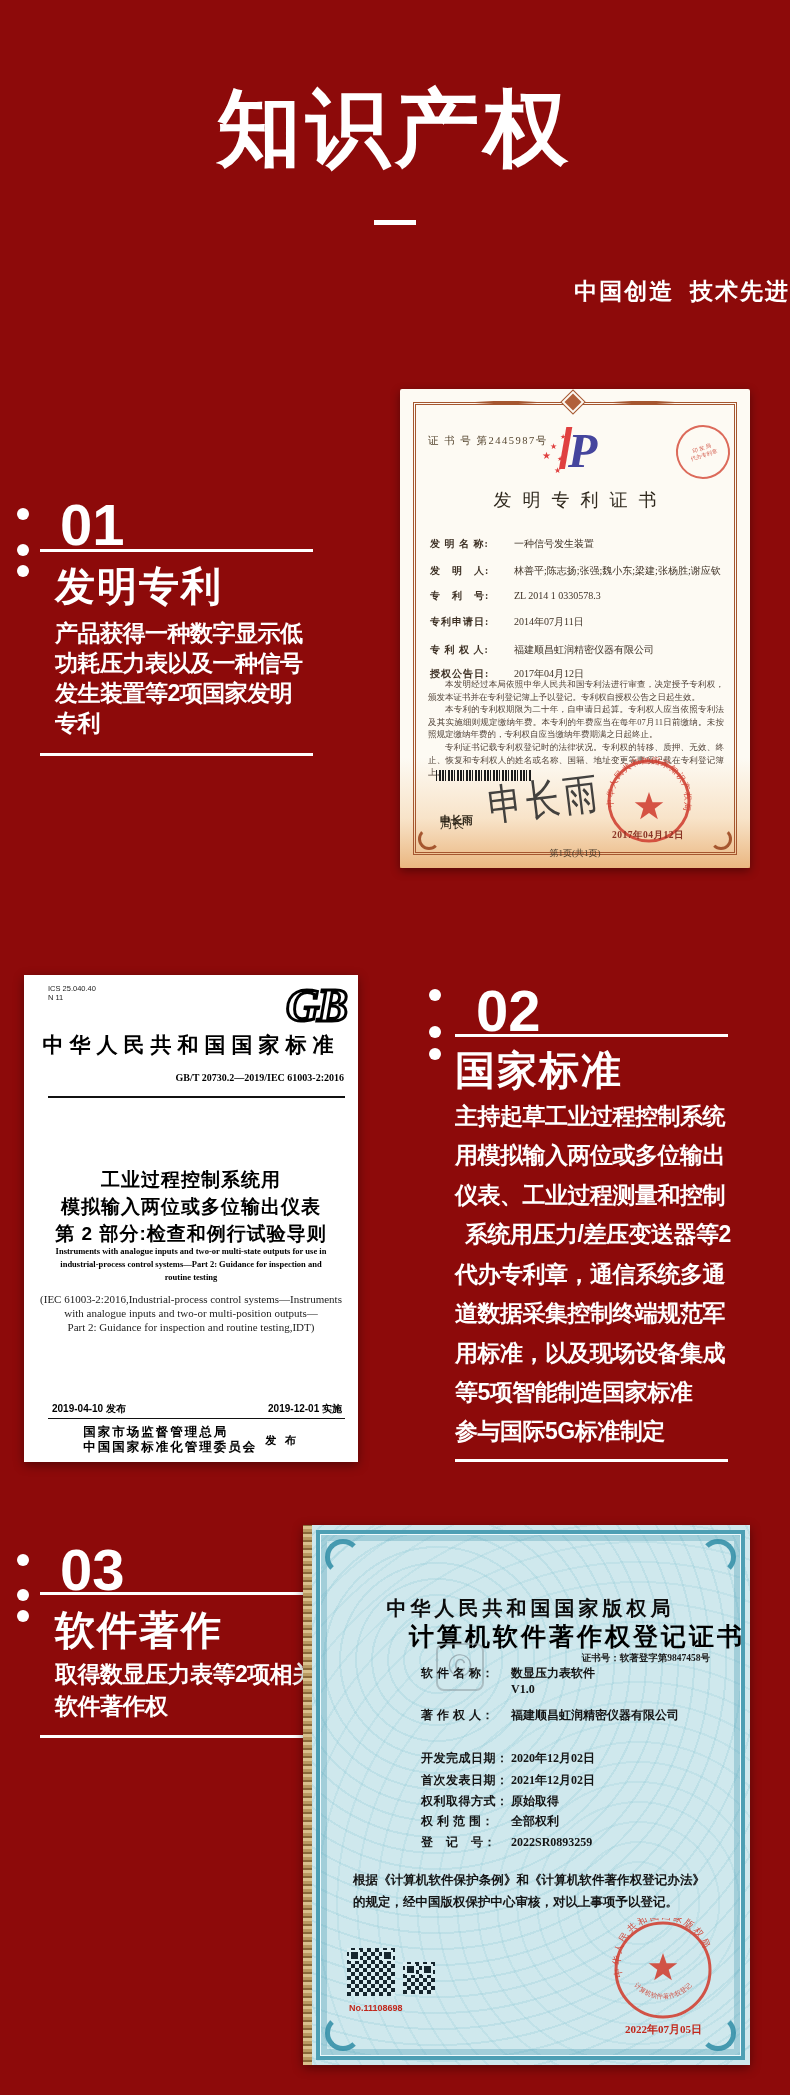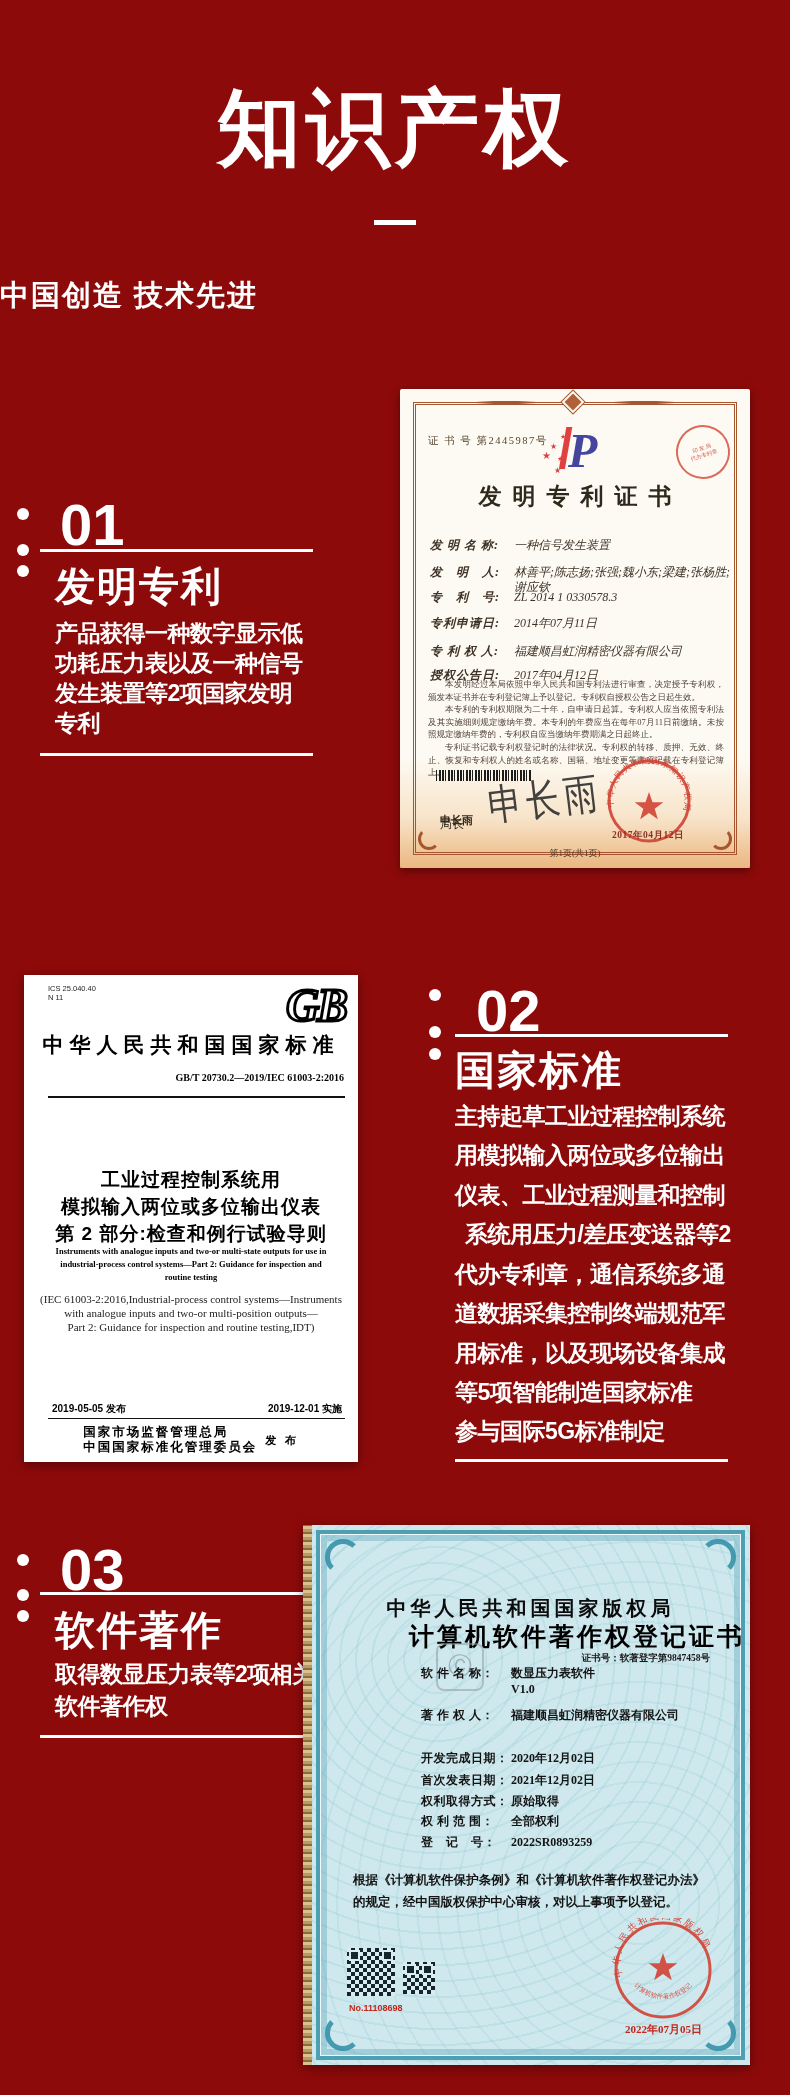--- a/index.html
+++ b/index.html
@@ -3,22 +3,22 @@
 <meta charset="utf-8">
 <style>
   html,body{margin:0;padding:0;background:#5a0808;}
   #page{position:relative;width:790px;height:2095px;background:#8d0a0a;overflow:hidden;
         font-family:"Liberation Sans","DejaVu Sans",sans-serif;}
   .abs{position:absolute;}
   
   .page-title{left:0;right:0;top:86px;text-align:center;font-size:84px;font-weight:800;
               letter-spacing:5px;color:#fff;line-height:1;}
   .title-dash{left:374px;top:220px;width:42px;height:5px;background:#fff;}
-  .subtitle{left:0;right:0;top:276px;text-align:left;font-size:29px;font-weight:700;
-            letter-spacing:2px;color:#fff;}
+  .subtitle{left:0;right:0;top:276px;text-align:right;font-size:23px;font-weight:700;
+            letter-spacing:2px;color:#fff;font-family:Liberation Mono, monospace;}
   .dot{position:absolute;width:12px;height:12px;border-radius:50%;background:#fff;}
   .sec-num{position:absolute;font-size:58px;font-weight:800;color:#fff;line-height:1;}
   .rule{position:absolute;height:3px;background:#fff;}
   .sec-h{position:absolute;font-size:40px;font-weight:800;color:#fff;letter-spacing:2px;line-height:1;}
   .pline{position:absolute;color:#fff;font-size:23px;font-weight:600;letter-spacing:-0.5px;
          white-space:nowrap;line-height:1.2;}
   
   #cert1{left:400px;top:389px;width:350px;height:479px;background:#fdfaf3;border-radius:2px;
          box-shadow:0 3px 10px rgba(0,0,0,.4);font-family:"Liberation Serif","DejaVu Serif",serif;}
   #cert1 .grad{position:absolute;left:0;right:0;bottom:0;height:110px;
@@ -26,23 +26,23 @@
   #cert1 .frame{position:absolute;left:13px;right:13px;top:13px;bottom:13px;
         border:3px double #a5562f;}
   .orn-band{position:absolute;left:75px;top:4px;width:200px;height:18px;}
   .orn-band .bar{position:absolute;top:8px;width:62px;height:3px;
         background:linear-gradient(90deg,transparent,#a5562f 30%,#a5562f 70%,transparent);}
   .orn-band .diam{position:absolute;left:92px;top:3px;width:12px;height:12px;background:#b1603a;
         transform:rotate(45deg);box-shadow:0 0 0 2px #fdfaf3,0 0 0 3px #a5562f;}
   .curl{position:absolute;width:16px;height:16px;border:3px solid #a5562f;border-radius:50%;
         border-color:#a5562f transparent transparent #a5562f;}
   .c1-no{position:absolute;left:28px;top:45px;font-size:10.5px;letter-spacing:1.5px;color:#55452f;}
-  .c1-title{position:absolute;left:0;right:0;top:92px;text-align:center;font-size:23px;font-weight:700;
+  .c1-title{position:absolute;left:0;right:0;top:99px;text-align:center;font-size:18px;font-weight:400;
         letter-spacing:11px;text-indent:11px;color:#2f281d;}
-  .c1row{position:absolute;left:30px;width:300px;display:flex;font-size:12px;color:#3f3226;line-height:1.25;font-style:italic;}
+  .c1row{position:absolute;left:30px;width:300px;display:flex;font-size:10px;color:#3f3226;line-height:1.25;}
   .c1row .lb{width:84px;flex:none;font-weight:700;letter-spacing:1px;}
   .c1row .vl{flex:1;}
   .c1paras{position:absolute;left:28px;width:296px;top:289px;font-size:8.5px;line-height:12.6px;
         color:#514238;text-align:justify;}
   .c1paras p{margin:0;text-indent:2em;}
   .barcode{position:absolute;left:36px;top:381px;width:95px;height:11px;
         background:repeating-linear-gradient(90deg,#1c1c1c 0 1px,transparent 1px 3px,#1c1c1c 3px 5px,transparent 5px 6px,#1c1c1c 6px 8px,transparent 8px 9px);}
   .c1-dir{position:absolute;left:40px;top:427px;font-size:12px;font-weight:400;color:#2e2619;}
   .c1-dirname{position:absolute;left:40px;top:424px;font-size:11px;font-weight:700;color:#2e2619;}
   .c1-sign{position:absolute;left:88px;top:388px;font-size:34px;color:#2a2a2a;opacity:.88;
@@ -225,21 +225,21 @@
     <div class="gb-t" style="top:192px">工业过程控制系统用</div>
     <div class="gb-t" style="top:219px">模拟输入两位或多位输出仪表</div>
     <div class="gb-t" style="top:246px">第 2 部分:检查和例行试验导则</div>
     <div class="gb-en" style="top:271px">Instruments with analogue inputs and two-or multi-state outputs for use in</div>
     <div class="gb-en" style="top:284px">industrial-process control systems—Part 2: Guidance for inspection and</div>
     <div class="gb-en" style="top:297px">routine testing</div>
     <div class="gb-iec" style="top:318px">(IEC 61003-2:2016,Industrial-process control systems—Instruments</div>
     <div class="gb-iec" style="top:332px">with analogue inputs and two-or multi-position outputs—</div>
     <div class="gb-iec" style="top:346px">Part 2: Guidance for inspection and routine testing,IDT)</div>
     <div class="gb-dates">
-      <span>2019-05-05 发布</span>
+      <span>2019-04-10 发布</span>
       <span>2019-12-01 实施</span>
     </div>
     <div class="gb-hr2"></div>
     <div class="gb-foot">
       <div class="iss">
         <div>国家市场监督管理总局</div>
         <div>中国国家标准化管理委员会</div>
       </div>
       <div class="pub">发 布</div>
     </div>

